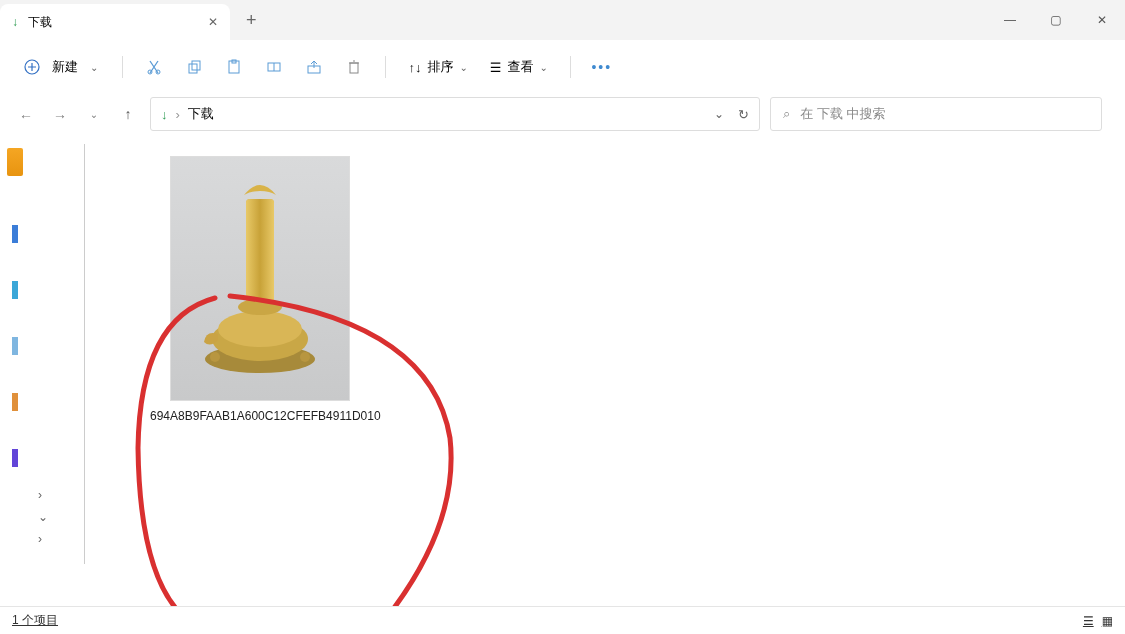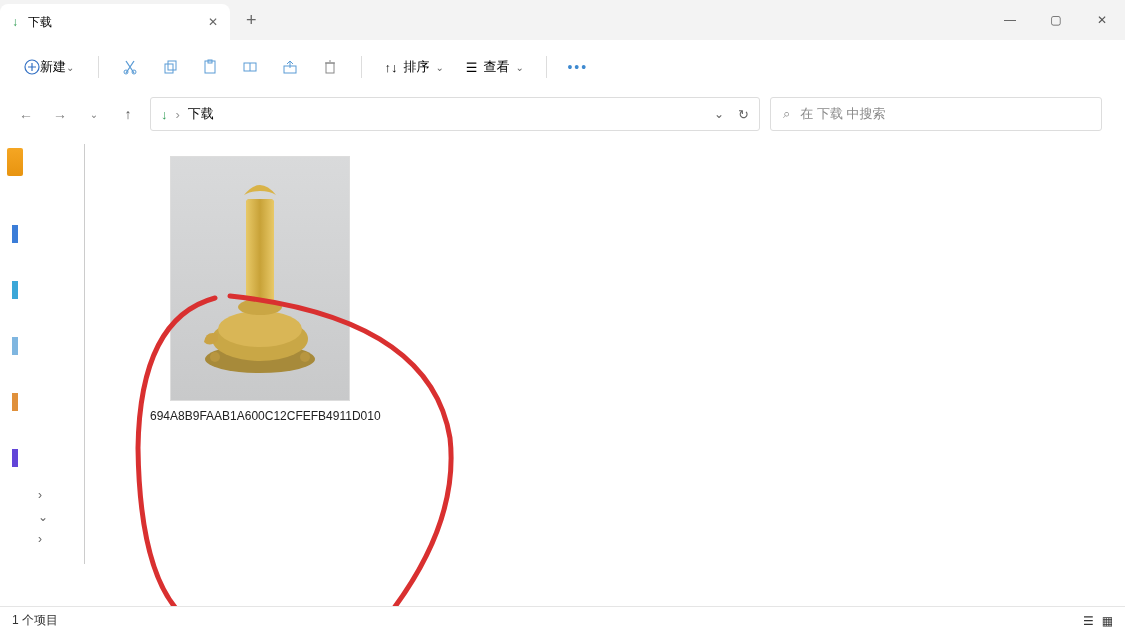--- a/index.html
+++ b/index.html
@@ -5,21 +5,21 @@
     * { margin: 0; padding: 0; box-sizing: border-box; font-family: 'Segoe UI', sans-serif; }
     body { background: #ffffff; width: 1125px; height: 634px; overflow: hidden; display: flex; flex-direction: column; }
     .titlebar { height: 40px; background: #f3f3f3; display: flex; align-items: stretch; }
     .tab { background: #ffffff; margin-top: 4px; border-radius: 8px 8px 0 0; display: flex; align-items: center; padding: 0 12px; width: 230px; gap: 10px; font-size: 12px; }
     .tab-close { margin-left: auto; font-size: 12px; color: #666; cursor: pointer; }
     .newtab { display: flex; align-items: center; margin-left: 16px; color: #666; font-size: 18px; }
     .title-spacer { flex: 1; }
     .win-controls { display: flex; }
     .win-btn { width: 46px; display: flex; align-items: center; justify-content: center; color: #555; font-size: 12px; }
     .toolbar { height: 54px; background: #ffffff; display: flex; align-items: center; padding: 0 14px; gap: 6px; }
-    .new-btn { display: flex; align-items: center; gap: 0; font-size: 13px; padding: 6px 10px; border-radius: 4px; }
+    .new-btn { display: flex; align-items: center; gap: 12px; font-size: 13px; padding: 6px 10px; border-radius: 4px; }
     .sep { width: 1px; height: 22px; background: #ddd; margin: 0 8px; }
     .tool-icon { width: 34px; height: 34px; display: flex; align-items: center; justify-content: center; color: #3f8ad0; }
     .tool-label { display: flex; align-items: center; gap: 6px; font-size: 13px; padding: 6px 8px; }
     .dots { font-size: 14px; letter-spacing: 2px; }
     .navrow { height: 44px; display: flex; align-items: center; padding: 6px 14px 10px; gap: 10px; }
     .nav-icon { width: 24px; text-align: center; color: #808080; font-size: 14px; }
     .nav-icon.active { color: #555; }
     .address { flex: 1; max-width: 610px; height: 34px; border: 1px solid #ddd; border-radius: 3px; display: flex; align-items: center; padding: 0 10px; gap: 8px; font-size: 13px; }
     .address-icons { margin-left: auto; display: flex; gap: 14px; color: #666; }
     .search { width: 332px; height: 34px; border: 1px solid #ddd; border-radius: 3px; display: flex; align-items: center; padding: 0 12px; gap: 10px; font-size: 13px; color: #888; }
@@ -31,21 +31,21 @@
     .chevron-list { position: absolute; bottom: 60px; display: flex; flex-direction: column; gap: 8px; left: 8px; font-size: 12px; color: #666;}
     .content { flex: 1; position: relative; padding: 10px 20px; }
     .divider-left { border-left: 1px solid #ccc; margin-left: 24px; height: 420px; position: absolute; left:0; top:6px; }
     .section-header { font-size: 12px; color: #333; padding: 6px 0 4px 40px; }
     .section-header::before { content: "⌄ "; font-size: 12px; }
     .thumb-row { display: flex; flex-wrap: wrap; padding-left: 70px; }
     .thumb { width: 220px; text-align: center; font-size: 12px; color: #222; }
     .thumb-img { width: 180px; height: 245px; background: linear-gradient(#d9dadb,#c8c9ca); border:1px solid #ddd; display:flex; align-items:center; justify-content:center; margin: 8px auto; position:relative; }
     .artifact { position: relative; }
     .annotation { position: absolute; left: 60px; top: 150px; pointer-events: none; }
-    .statusbar { height: 28px; border-top: 1px solid #e5e5e5; display: flex; align-items: center; padding: 12px 12px; font-size: 12px; color: #333; }
+    .statusbar { height: 28px; border-top: 1px solid #e5e5e5; display: flex; align-items: center; padding: 12px 12px; font-size: 12px; color: #333; text-decoration: underline; }
     .status-spacer { flex: 1; }
     .view-toggle { display: flex; gap: 8px; align-items: center; }
     .download-arrow { color: #2e9b52; font-weight:bold; }
     .tiny-bar { width:6px; height:18px; margin:3px 0;}
   </style>
 </head>
 <body>
 
 <div class="titlebar">
   <div class="tab">

